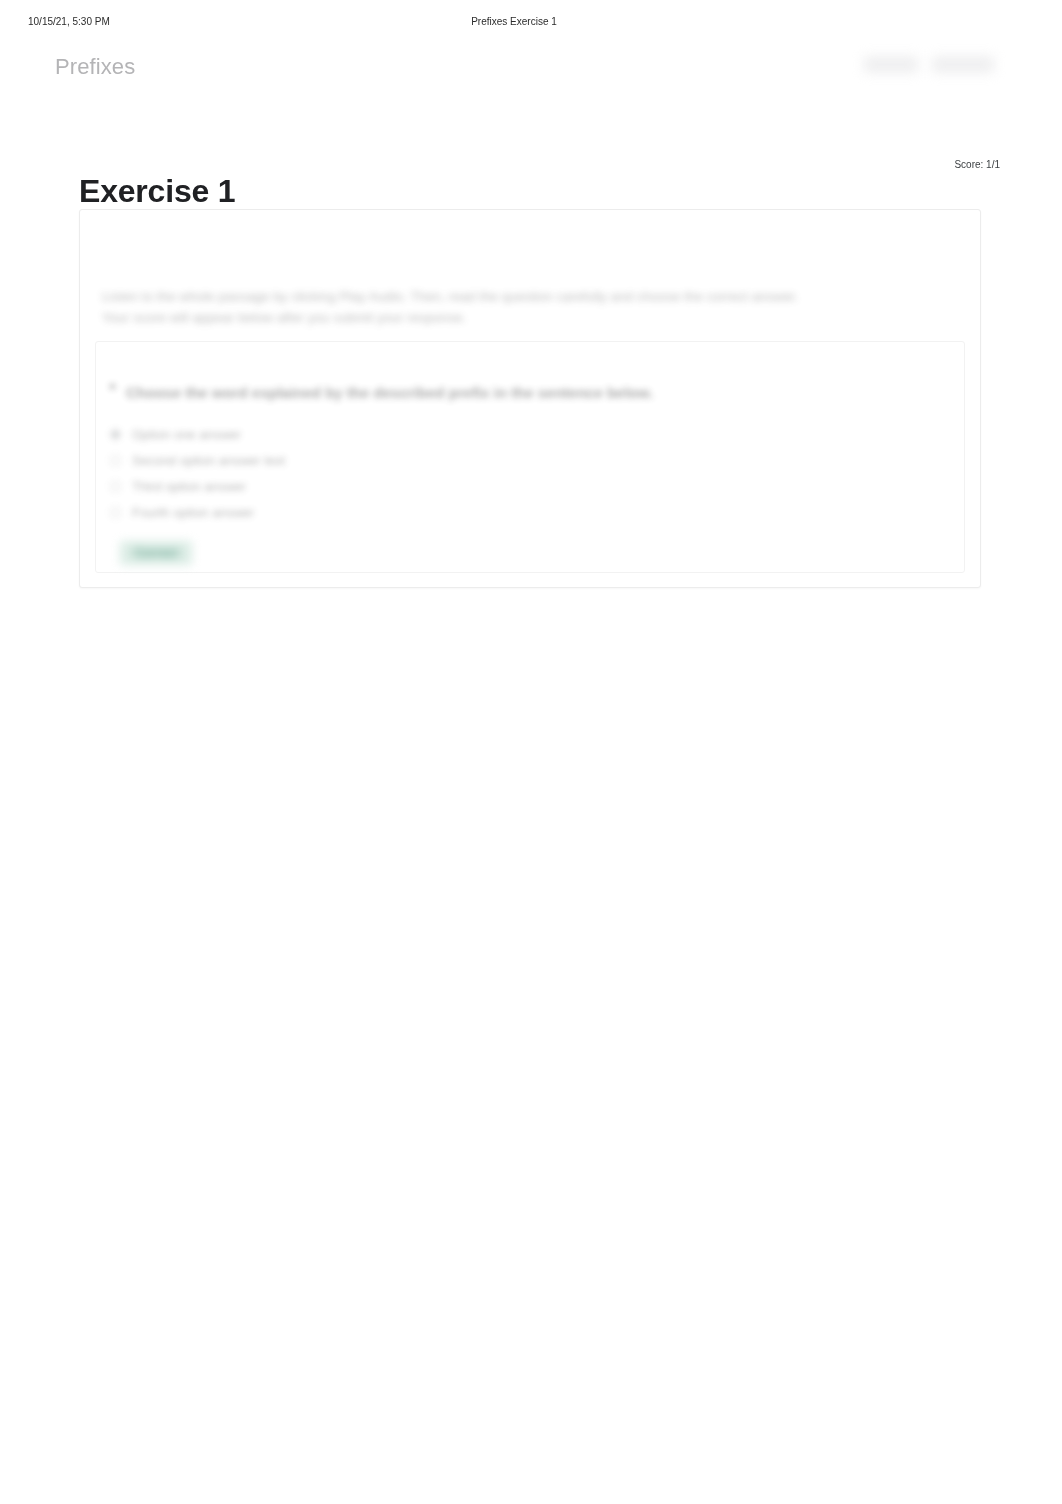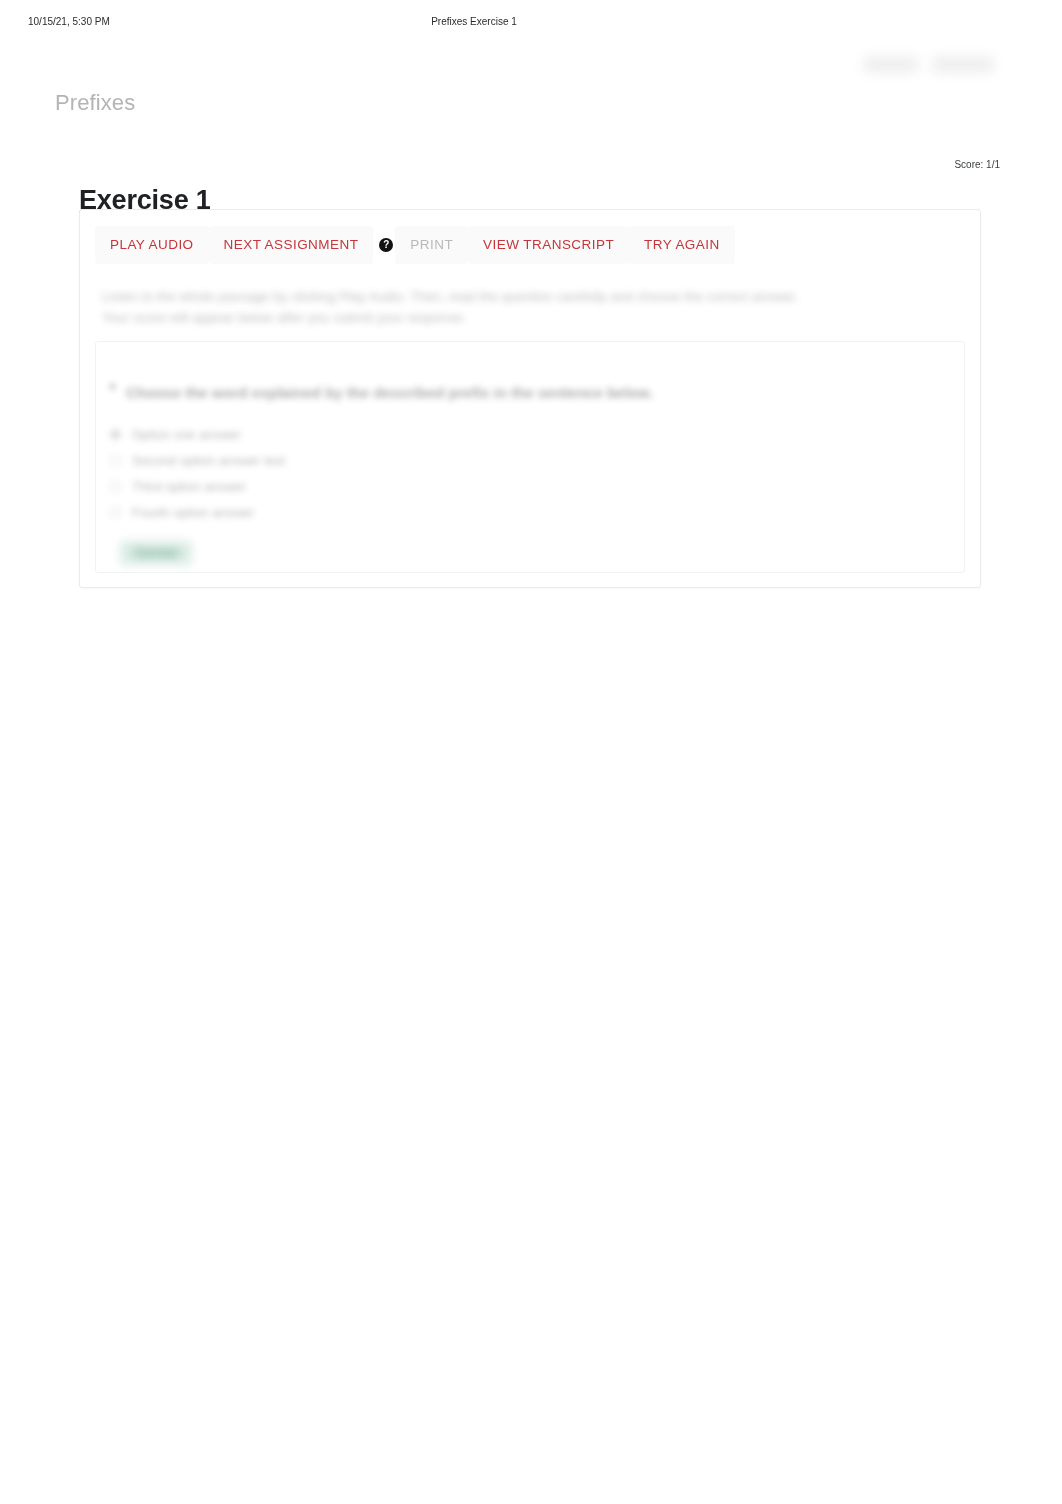--- a/index.html
+++ b/index.html
@@ -33,41 +33,41 @@
     top: 0;
     white-space: nowrap;
   }
   .print-header .ph-center {
     position: absolute;
     left: 0;
     top: 0;
     width: 948px;
     text-align: center;
     white-space: nowrap;
+    padding-left: 40px;
   }
 
   
   .masthead {
     position: absolute;
     top: 52px;
     left: 0;
     width: 1062px;
     height: 46px;
   }
   .brand {
     position: absolute;
     left: 55px;
     top: 0;
     font-size: 22px;
     font-weight: 400;
     color: #b4b4b6;
     letter-spacing: .1px;
     line-height: 30px;
     white-space: nowrap;
-    margin-top: 36px;
   }
   .masthead-right {
     position: absolute;
     right: 68px;
     top: 4px;
     display: flex;
     gap: 14px;
     filter: blur(6px);
     opacity: .55;
   }
@@ -83,28 +83,27 @@
   .title-row {
     position: absolute;
     top: 150px;
     left: 0;
     width: 1062px;
     height: 44px;
   }
   .page-title {
     position: absolute;
     left: 79px;
-    top: 12px;
-    font-size: 27px;
+    top: 0;
+    font-size: 32px;
     font-weight: 700;
     color: #202124;
     line-height: 40px;
     letter-spacing: -.2px;
     white-space: nowrap;
-    text-decoration: underline;
   }
   .score {
     position: absolute;
     right: 62px;
     top: 9px;
     font-size: 10px;
     color: #3c4043;
     white-space: nowrap;
   }
 
@@ -283,28 +282,20 @@
   </div>
 </div>
 
 <div class="title-row">
   <h1 class="page-title">Exercise 1</h1>
   <div class="score">Score: 1/1</div>
 </div>
 
 <div class="card">
 
-  <div class="toolbar">
-    <button class="tool-btn">PLAY AUDIO</button>
-    <button class="tool-btn">NEXT ASSIGNMENT</button>
-    <span class="help-icon">?</span>
-    <button class="tool-btn disabled">PRINT</button>
-    <button class="tool-btn">VIEW TRANSCRIPT</button>
-    <button class="tool-btn">TRY AGAIN</button>
-  </div>
 
   <div class="instructions">
     <div>Listen to the whole passage by clicking Play Audio. Then, read the question carefully and choose the correct answer.</div>
     <div class="line2">Your score will appear below after you submit your response.</div>
   </div>
 
   <div class="question-panel">
 
     <div class="question-text">
       <span class="bullet"></span>

